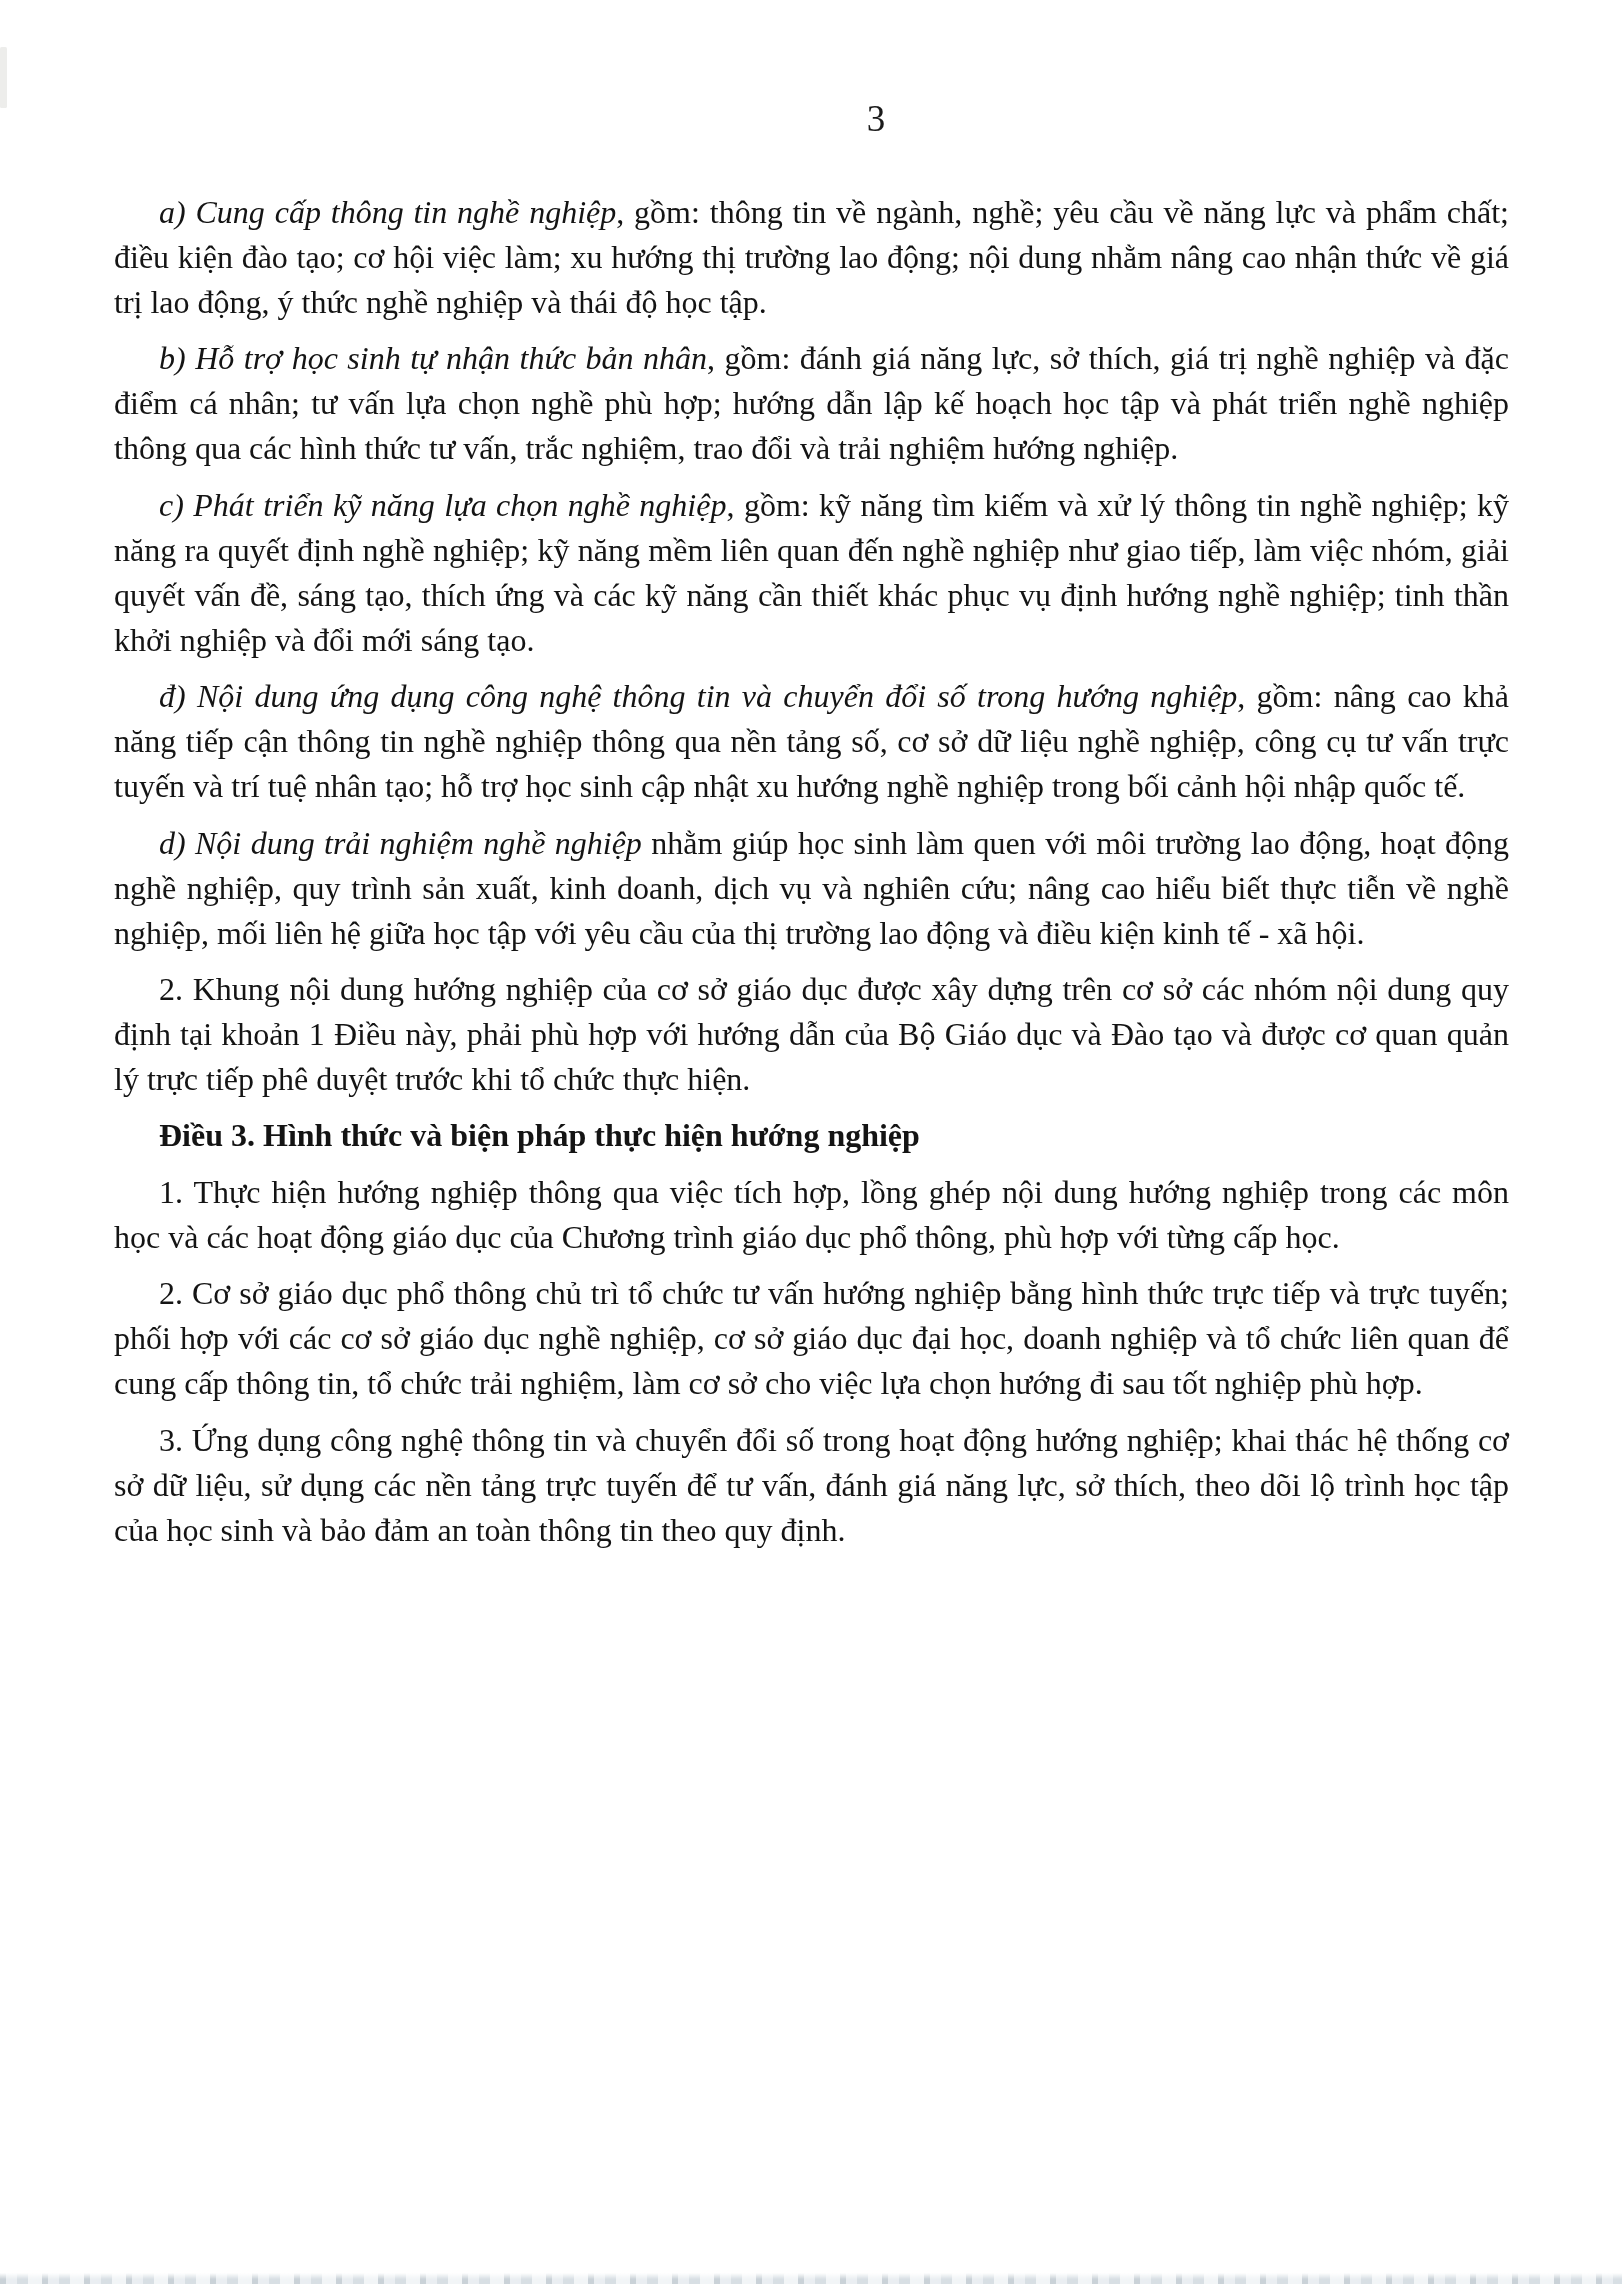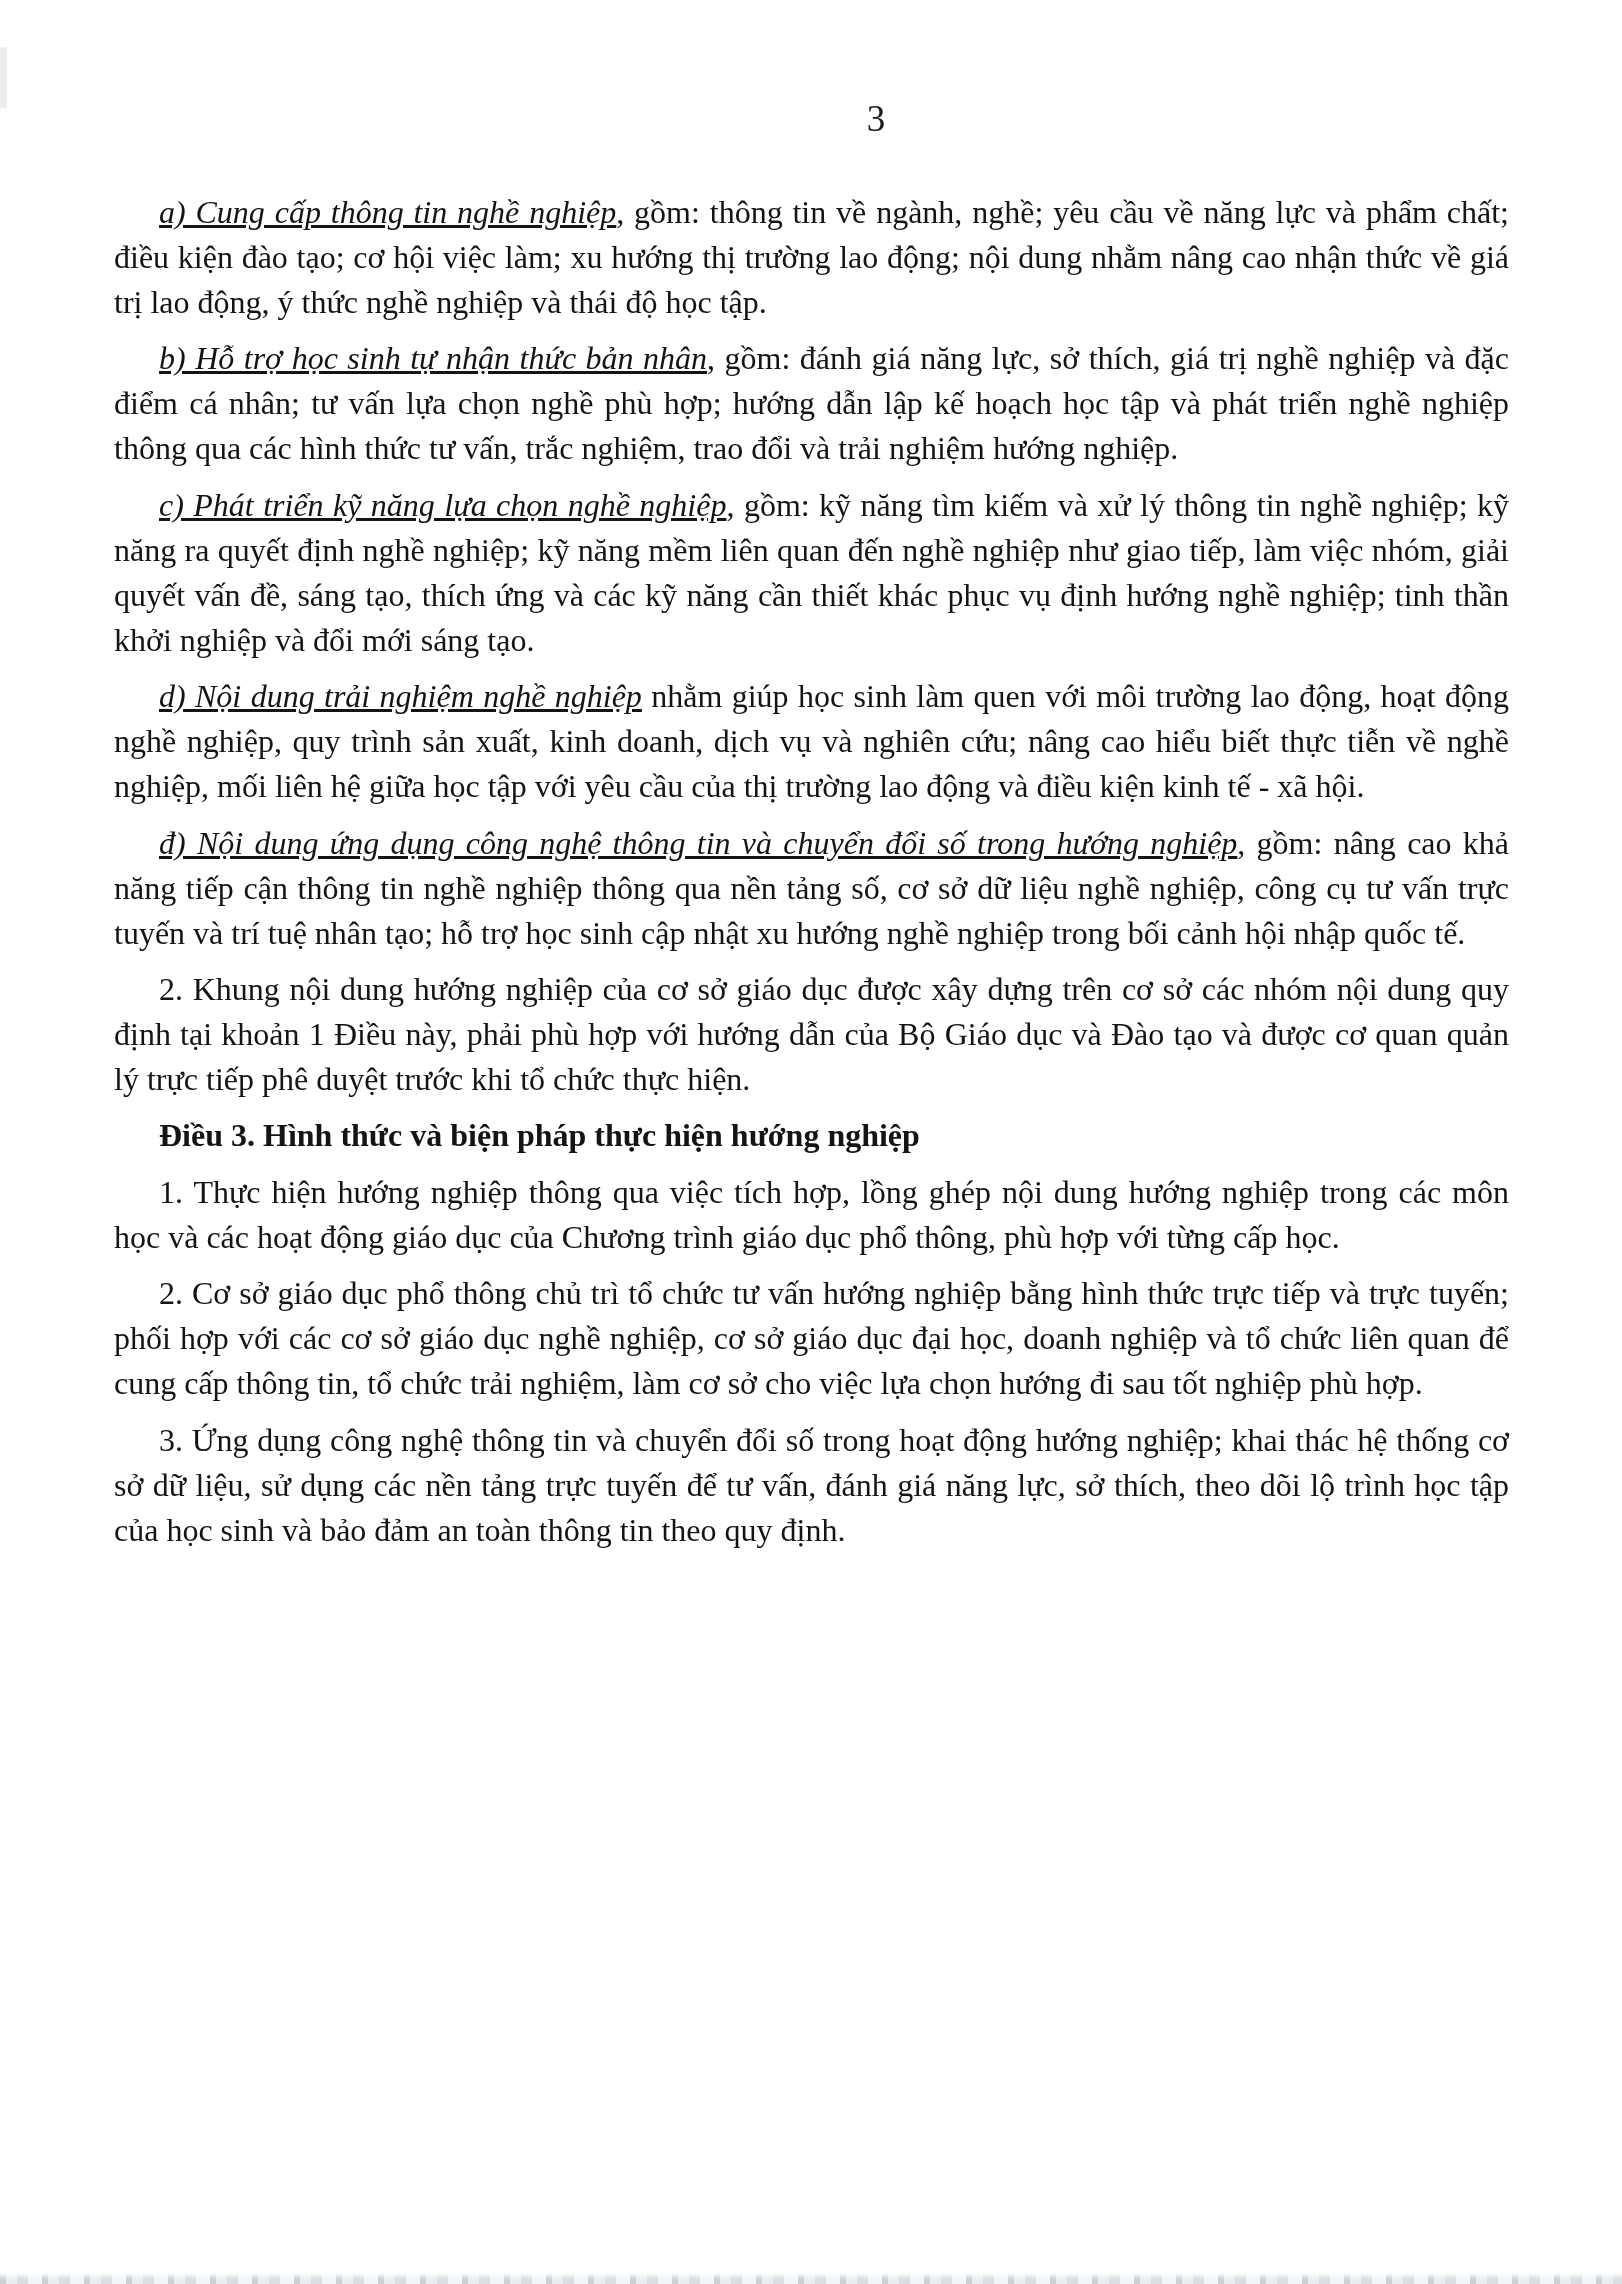--- a/index.html
+++ b/index.html
@@ -39,21 +39,21 @@
     font-size: 32px;
     line-height: 45px;
     text-align: justify;
     text-indent: 45px;
     color: #141414;
   }
   .para.heading {
     font-weight: bold;
     text-align: left;
   }
-  .italic { font-style: italic; text-decoration: underline; }
+  .italic { font-style: italic; }
   .bold   { font-weight: bold; }
   .normal { font-style: normal; }
 
   
   .scan-smudge {
     position: absolute;
     left: 0;
     top: 47px;
     width: 7.3px;
     height: 61px;
@@ -84,22 +84,22 @@
 <div class="page">
   <div class="scan-smudge"></div>
 
   <div class="page-number">3</div>
 
   <div class="document-body">
 
   <p class="para"><span class="italic">a) Cung cấp thông tin nghề nghiệp</span><span class="normal">, gồm: thông tin về ngành, nghề; yêu cầu về năng lực và phẩm chất; điều kiện đào tạo; cơ hội việc làm; xu hướng thị trường lao động; nội dung nhằm nâng cao nhận thức về giá trị lao động, ý thức nghề nghiệp và thái độ học tập.</span></p>
       <p class="para"><span class="italic">b) Hỗ trợ học sinh tự nhận thức bản nhân</span><span class="normal">, gồm: đánh giá năng lực, sở thích, giá trị nghề nghiệp và đặc điểm cá nhân; tư vấn lựa chọn nghề phù hợp; hướng dẫn lập kế hoạch học tập và phát triển nghề nghiệp thông qua các hình thức tư vấn, trắc nghiệm, trao đổi và trải nghiệm hướng nghiệp.</span></p>
       <p class="para"><span class="italic">c) Phát triển kỹ năng lựa chọn nghề nghiệp</span><span class="normal">, gồm: kỹ năng tìm kiếm và xử lý thông tin nghề nghiệp; kỹ năng ra quyết định nghề nghiệp; kỹ năng mềm liên quan đến nghề nghiệp như giao tiếp, làm việc nhóm, giải quyết vấn đề, sáng tạo, thích ứng và các kỹ năng cần thiết khác phục vụ định hướng nghề nghiệp; tinh thần khởi nghiệp và đổi mới sáng tạo.</span></p>
+      <p class="para"><span class="italic">đ) Nội dung ứng dụng công nghệ thông tin và chuyển đổi số trong hướng nghiệp</span><span class="normal">, gồm: nâng cao khả năng tiếp cận thông tin nghề nghiệp thông qua nền tảng số, cơ sở dữ liệu nghề nghiệp, công cụ tư vấn trực tuyến và trí tuệ nhân tạo; hỗ trợ học sinh cập nhật xu hướng nghề nghiệp trong bối cảnh hội nhập quốc tế.</span></p>
       <p class="para"><span class="italic">d) Nội dung trải nghiệm nghề nghiệp</span><span class="normal"> nhằm giúp học sinh làm quen với môi trường lao động, hoạt động nghề nghiệp, quy trình sản xuất, kinh doanh, dịch vụ và nghiên cứu; nâng cao hiểu biết thực tiễn về nghề nghiệp, mối liên hệ giữa học tập với yêu cầu của thị trường lao động và điều kiện kinh tế - xã hội.</span></p>
-      <p class="para"><span class="italic">đ) Nội dung ứng dụng công nghệ thông tin và chuyển đổi số trong hướng nghiệp</span><span class="normal">, gồm: nâng cao khả năng tiếp cận thông tin nghề nghiệp thông qua nền tảng số, cơ sở dữ liệu nghề nghiệp, công cụ tư vấn trực tuyến và trí tuệ nhân tạo; hỗ trợ học sinh cập nhật xu hướng nghề nghiệp trong bối cảnh hội nhập quốc tế.</span></p>
       <p class="para"><span class="normal">2. Khung nội dung hướng nghiệp của cơ sở giáo dục được xây dựng trên cơ sở các nhóm nội dung quy định tại khoản 1 Điều này, phải phù hợp với hướng dẫn của Bộ Giáo dục và Đào tạo và được cơ quan quản lý trực tiếp phê duyệt trước khi tổ chức thực hiện.</span></p>
       <p class="para heading"><span class="bold">Điều 3. Hình thức và biện pháp thực hiện hướng nghiệp</span></p>
       <p class="para"><span class="normal">1. Thực hiện hướng nghiệp thông qua việc tích hợp, lồng ghép nội dung hướng nghiệp trong các môn học và các hoạt động giáo dục của Chương trình giáo dục phổ thông, phù hợp với từng cấp học.</span></p>
       <p class="para"><span class="normal">2. Cơ sở giáo dục phổ thông chủ trì tổ chức tư vấn hướng nghiệp bằng hình thức trực tiếp và trực tuyến; phối hợp với các cơ sở giáo dục nghề nghiệp, cơ sở giáo dục đại học, doanh nghiệp và tổ chức liên quan để cung cấp thông tin, tổ chức trải nghiệm, làm cơ sở cho việc lựa chọn hướng đi sau tốt nghiệp phù hợp.</span></p>
       <p class="para"><span class="normal">3. Ứng dụng công nghệ thông tin và chuyển đổi số trong hoạt động hướng nghiệp; khai thác hệ thống cơ sở dữ liệu, sử dụng các nền tảng trực tuyến để tư vấn, đánh giá năng lực, sở thích, theo dõi lộ trình học tập của học sinh và bảo đảm an toàn thông tin theo quy định.</span></p>
     </div>
 
   <div class="scan-edge-bottom"></div>
 </div>
 

